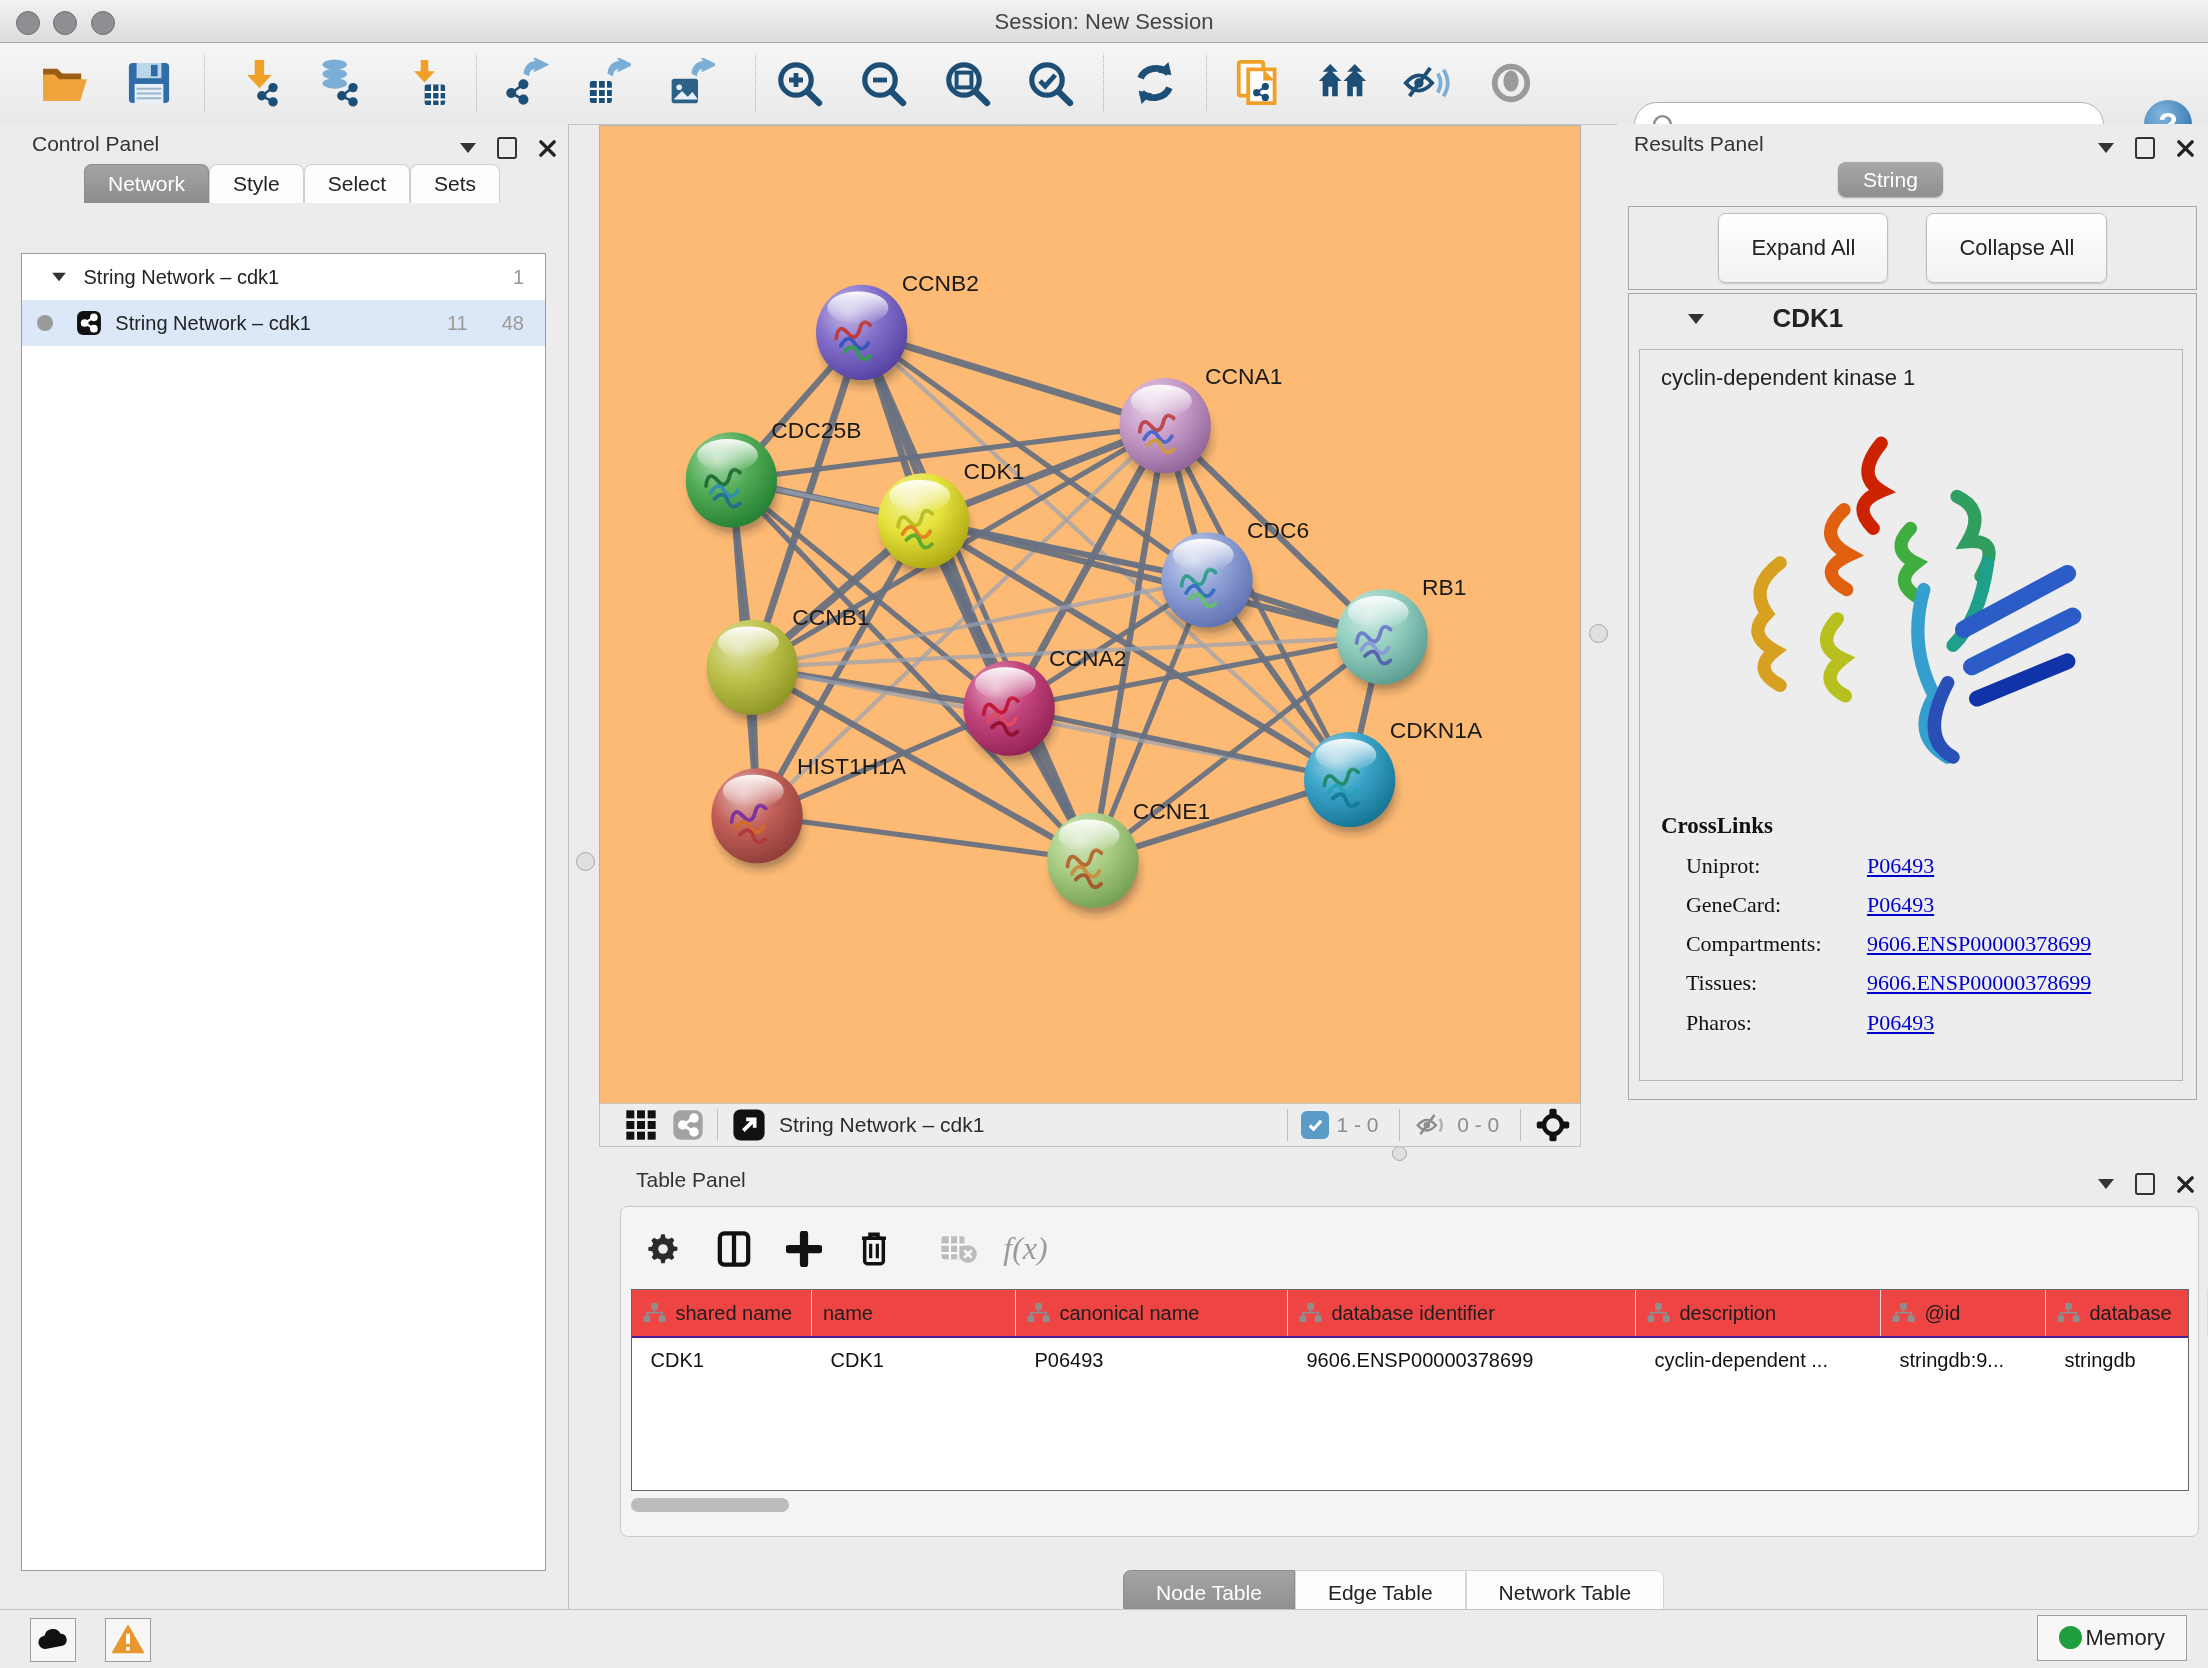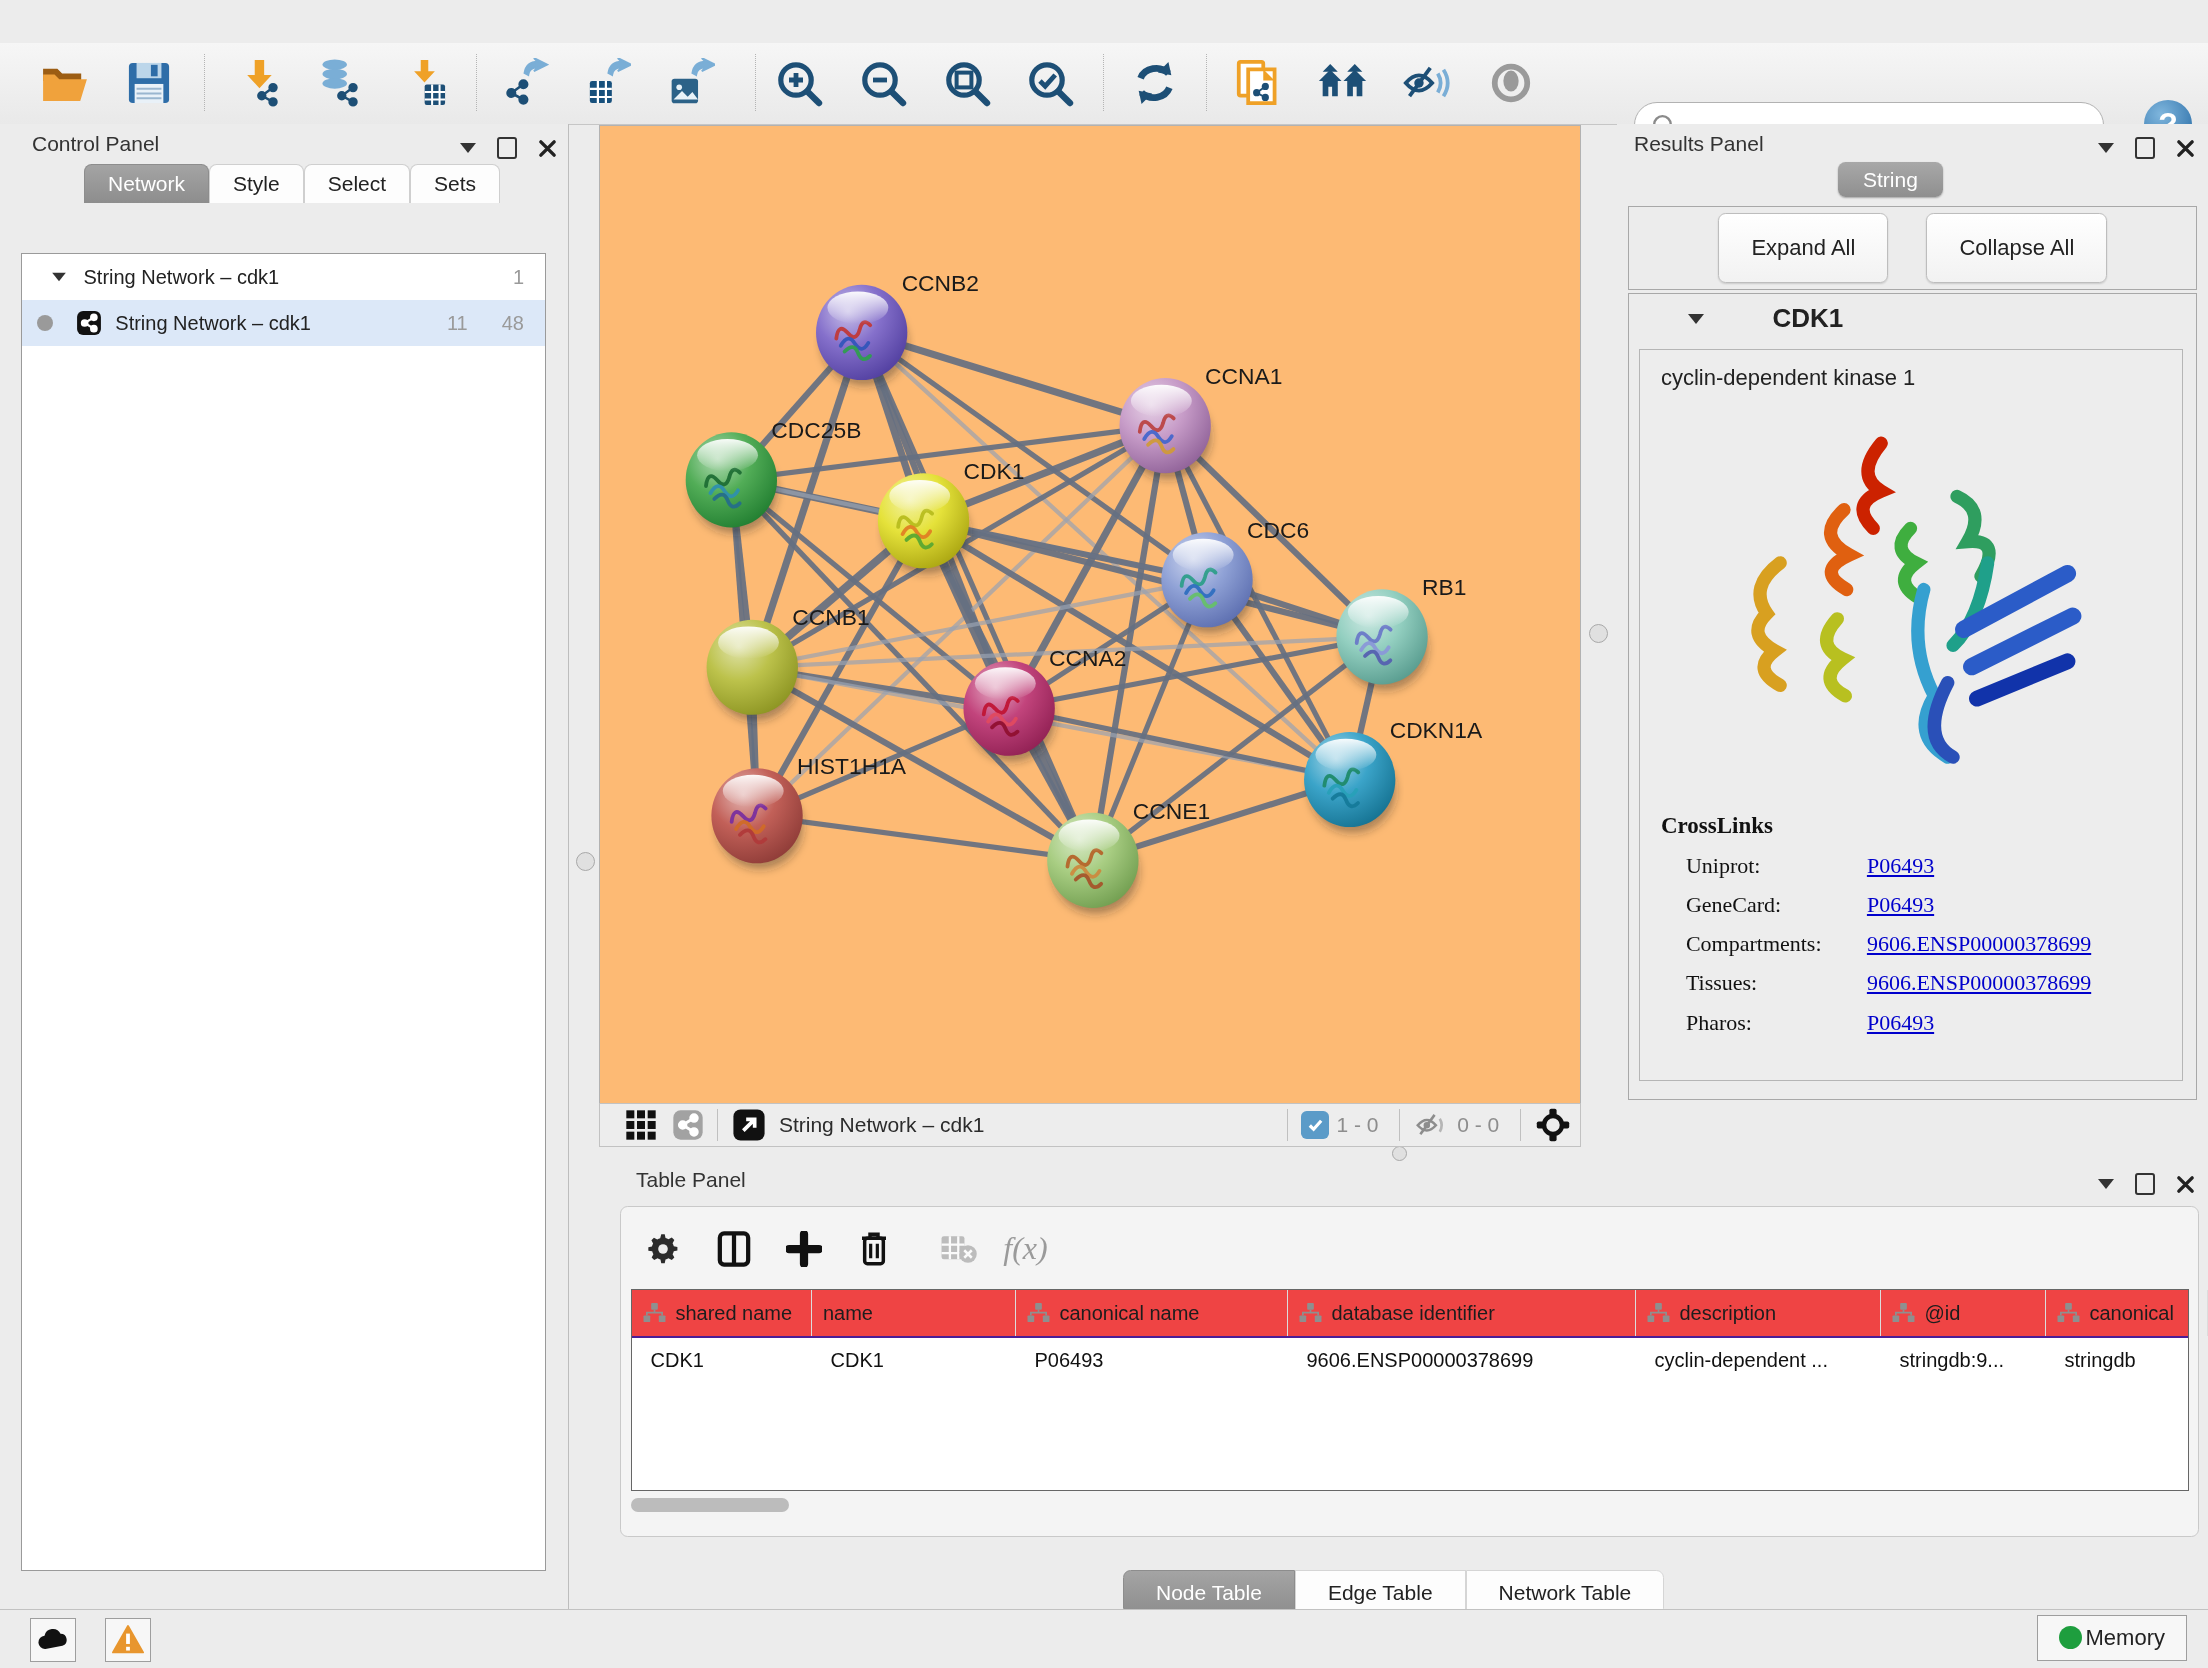--- a/index.html
+++ b/index.html
@@ -147,20 +147,26 @@
     </symbol>
     <symbol id="sym-mag" viewBox="0 0 24 24">
       <circle cx="10.5" cy="10.5" r="7.6" fill="none" stroke="#1d4f76" stroke-width="2.6"></circle>
       <path d="M16.2 16.2L22 22" stroke="#1d4f76" stroke-width="3.2" stroke-linecap="round"></path>
     </symbol>
   </defs>
 </svg>
 
 <div id="app">
 
+  <div class="abs" id="titlebar">
+    <div class="tl-dot" style="left:16px"></div>
+    <div class="tl-dot" style="left:53px"></div>
+    <div class="tl-dot" style="left:91px"></div>
+    <div id="win-title">Session: New Session</div>
+  </div>
 
   <div class="abs" id="toolbar">
     <div class="tbi" style="left:38px">
       <svg width="48" height="40" viewBox="0 0 50 42">
           <path d="M2 6h15l5 5h20v8H2z" fill="#9c5d13"></path>
           <path d="M2 12h12l5 5h29l-7 23H2z" fill="#f0a23c"></path>
         </svg>
     </div>
     <div class="tbi" style="left:122px">
       <svg width="44" height="44" viewBox="0 0 46 46">
@@ -749,21 +755,21 @@
             <div class="th" style="width:165px">
               <svg width="23" height="21" viewBox="0 0 24 22">
                 <use href="#sym-tree" width="24" height="22"></use>
               </svg>
               <span>@id</span>
             </div>
             <div class="th" style="width:162px">
               <svg width="23" height="21" viewBox="0 0 24 22">
                 <use href="#sym-tree" width="24" height="22"></use>
               </svg>
-              <span>canonical</span>
+              <span>database</span>
             </div>
           </div>
         <div id="tp-row">
             <div class="td" style="width:180px">CDK1</div>
             <div class="td" style="width:204px">CDK1</div>
             <div class="td" style="width:272px">P06493</div>
             <div class="td" style="width:348px">9606.ENSP00000378699</div>
             <div class="td" style="width:245px">cyclin-dependent ...</div>
             <div class="td" style="width:165px">stringdb:9...</div>
             <div class="td" style="width:162px">stringdb</div>

